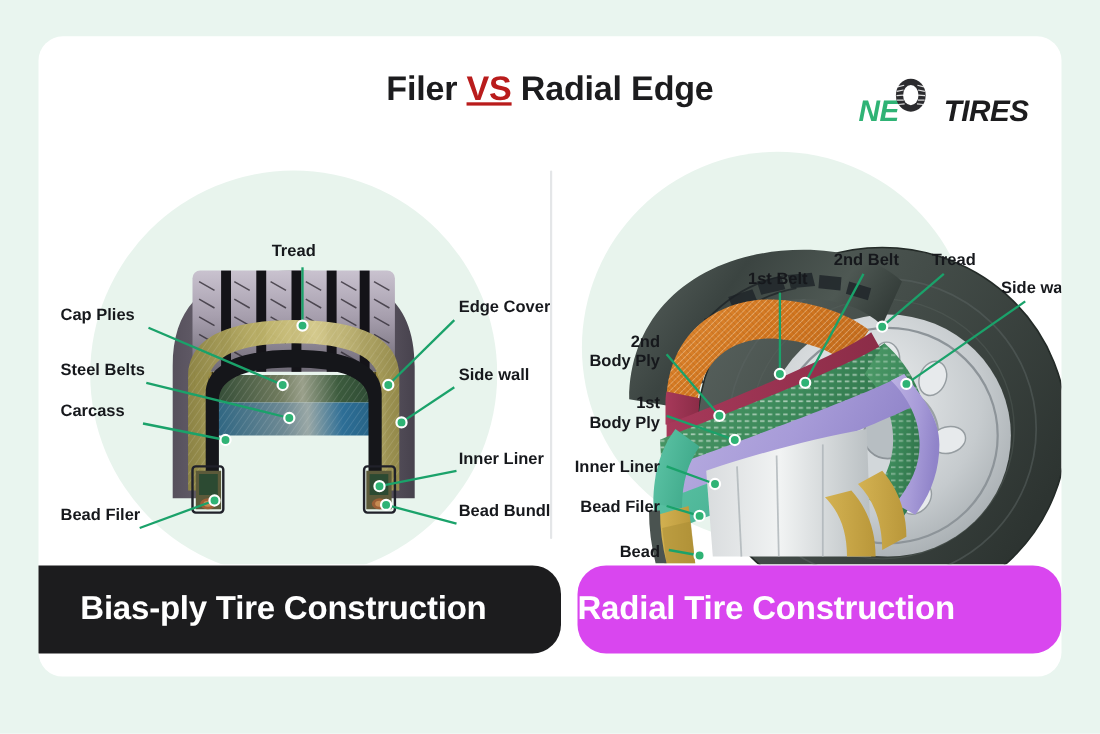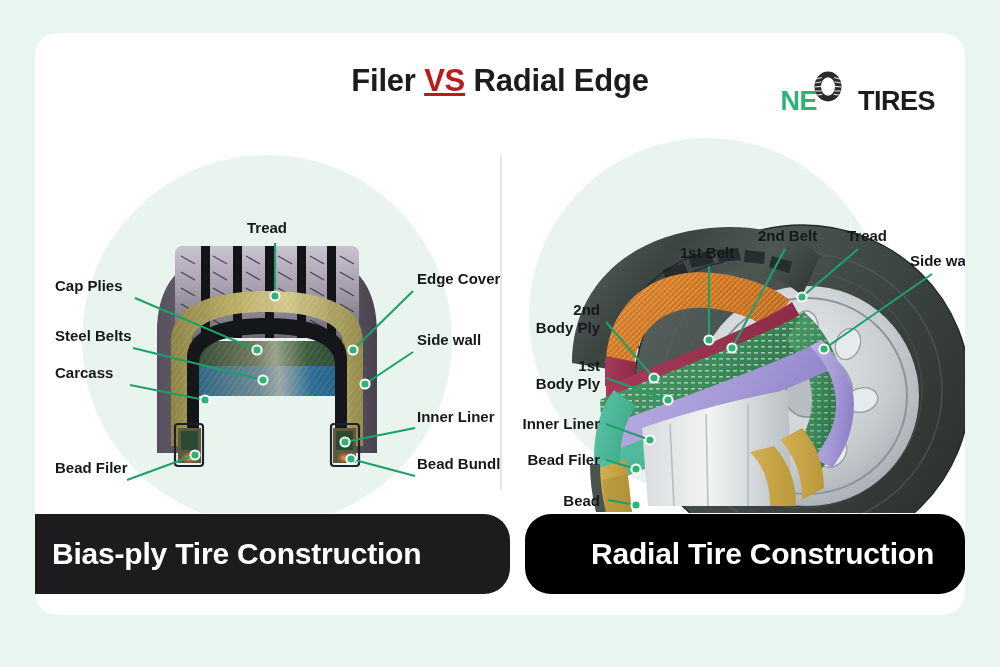--- a/index.html
+++ b/index.html
@@ -44,20 +44,21 @@
     position: absolute;
     right: 30px; top: 31px;
     height: 42px;
     display: flex;
     align-items: center;
     gap: 0px;
   }
   .logo-neo, .logo-tires {
     font-size: 27px;
     font-weight: bold;
+    font-style: italic;
     letter-spacing: -0.5px;
     line-height: 1;
     margin-top: 33px;
   }
   .logo-neo { color: #2fb375; }
   .logo-tires { color: #1c1c1e; margin-left: 2px; padding-left: 16px; }
   .logo-tire-o {
     width: 30px; height: 31px;
     margin: 0 -3px 0 -4px;
     display: inline-block;
@@ -90,28 +91,27 @@
     color: #ffffff;
     font-size: 30px;
     font-weight: bold;
     letter-spacing: -0.2px;
   }
   .banner-bias {
     left: -35px; top: 481px;
     width: 510px;
     background: #1c1c1e;
     border-radius: 0 26px 26px 0;
-    padding-left: 52px;
+    padding-left: 73px;
   }
   .banner-radial {
     left: 490px; top: 481px;
     width: 440px;
-    background: #000000;
+    background: #d946ef;
     border-radius: 26px;
-    padding-left: 66px;
   }
 
   
   .lbl {
     font-family: "Liberation Sans", sans-serif;
     font-size: 15px;
     font-weight: bold;
     fill: #16181c;
   }
   .leader { stroke: #1aa26a; stroke-width: 2.1; fill: none; }

